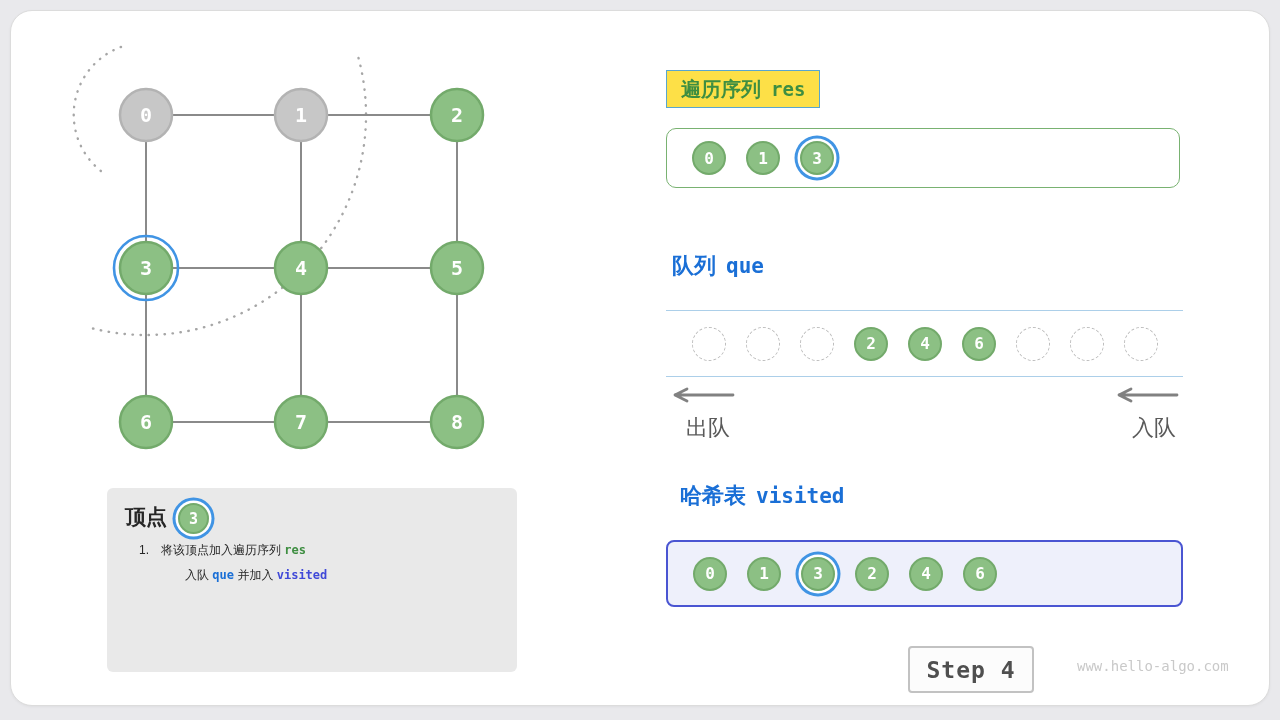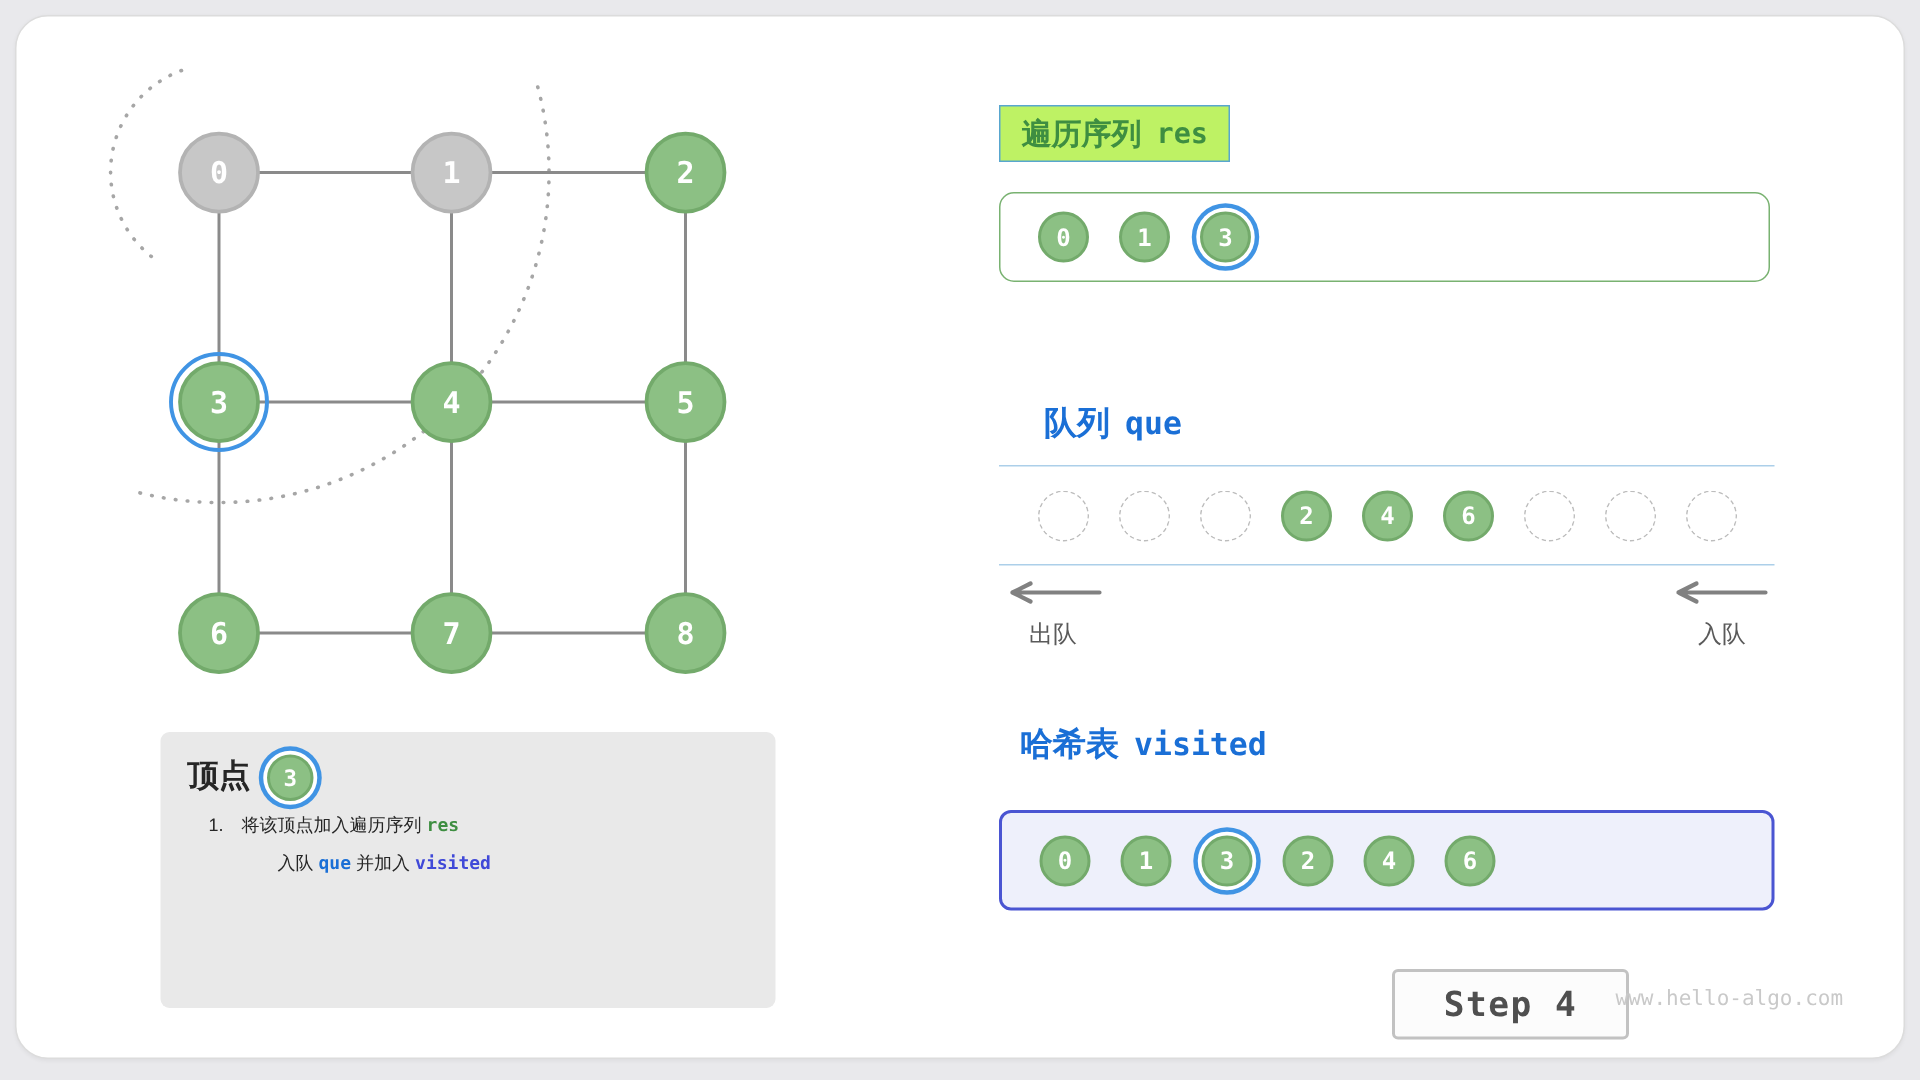--- a/index.html
+++ b/index.html
@@ -32,52 +32,52 @@
   .info-line{margin-top:8px;font-size:12px;padding-left:14px;}
   .info-line.indent{padding-left:60px;}
   .info-line .num{margin-right:12px;}
   code{font-family:"DejaVu Sans Mono",monospace;font-weight:700;font-size:inherit;text-align:center;}
   .code-green{color:var(--label-green,#3e8e41);}
   .code-blue{color:var(--blue,#1a6fd6);}
   .code-indigo{color:var(--indigo,#4049d8);}
 
   
   .res-label{position:absolute;left:666px;top:70px;height:38px;border:1.6px solid var(--res-border,#58a6cf);
-             display:inline-flex;align-items:center;gap:10px;padding:0 14px;box-sizing:border-box;background:#bef264;}
+             display:inline-flex;align-items:center;gap:10px;padding:0 14px;box-sizing:border-box;background:#fde047;}
   .res-label .cn{font-size:20px;font-weight:700;color:var(--label-green,#3e8e41);}
   .res-label code{font-size:19px;color:var(--label-green,#3e8e41);}
 
   .res-panel{position:absolute;left:666px;top:128px;width:514px;height:60px;background:#fff;
              border:1.6px solid var(--res-panel-border,#79b271);border-radius:10px;
              display:flex;align-items:center;gap:20px;padding-left:25px;box-sizing:border-box;}
 
   .sec-head{position:absolute;display:flex;align-items:center;gap:10px;color:var(--blue,#1a6fd6);}
   .sec-head .cn{font-size:22px;font-weight:700;}
   .sec-head code{font-size:21px;}
-  #queue-head{left:696px;top:251px;margin-top:16px;}
+  #queue-head{left:672px;top:251px;}
   #visited-head{left:680px;top:481px;}
 
   .queue-strip{position:absolute;left:666px;top:310px;width:517px;height:67px;
                border-top:1.5px solid var(--queue-line,#accfe9);border-bottom:1.5px solid var(--queue-line,#accfe9);
                display:flex;align-items:center;gap:20px;padding-left:26px;box-sizing:border-box;}
 
   .arrow{position:absolute;}
   #arrow-out{left:670px;top:386px;}
   #arrow-in{left:1114px;top:386px;}
   .arrow path{stroke:#818181;stroke-width:2.8;fill:none;stroke-linecap:round;stroke-linejoin:round;}
-  .qlabel{position:absolute;font-size:16px;color:#5a5a5a;text-align:center;}
+  .qlabel{position:absolute;font-size:22px;color:#5a5a5a;text-align:center;}
   #label-out{left:686px;top:413px;}
   #label-in{left:1132px;top:413px;}
 
   .visited-panel{position:absolute;left:666px;top:540px;width:517px;height:67px;
                  border:2px solid var(--visited-border,#4a55d2);border-radius:8px;
                  background:var(--visited-bg,#eef0fb);display:flex;align-items:center;gap:20px;
                  padding-left:25px;box-sizing:border-box;}
 
-  .step-badge{position:absolute;left:928px;top:646px;width:158px;height:47px;border:2px solid #c2c2c2;
+  .step-badge{position:absolute;left:908px;top:646px;width:126px;height:47px;border:2px solid #c2c2c2;
               border-radius:4px;background:#fcfcfc;display:flex;align-items:center;justify-content:center;
               font:700 23px "DejaVu Sans Mono",monospace;color:#4f4f4f;box-sizing:border-box;letter-spacing:1px;}
 
   .watermark{position:absolute;left:1077px;top:658px;font:400 14px "DejaVu Sans Mono",monospace;color:#c9c9c9;}
 </style>
 </head>
 <body>
 
 <div class="stage">
   <div class="card"></div>

